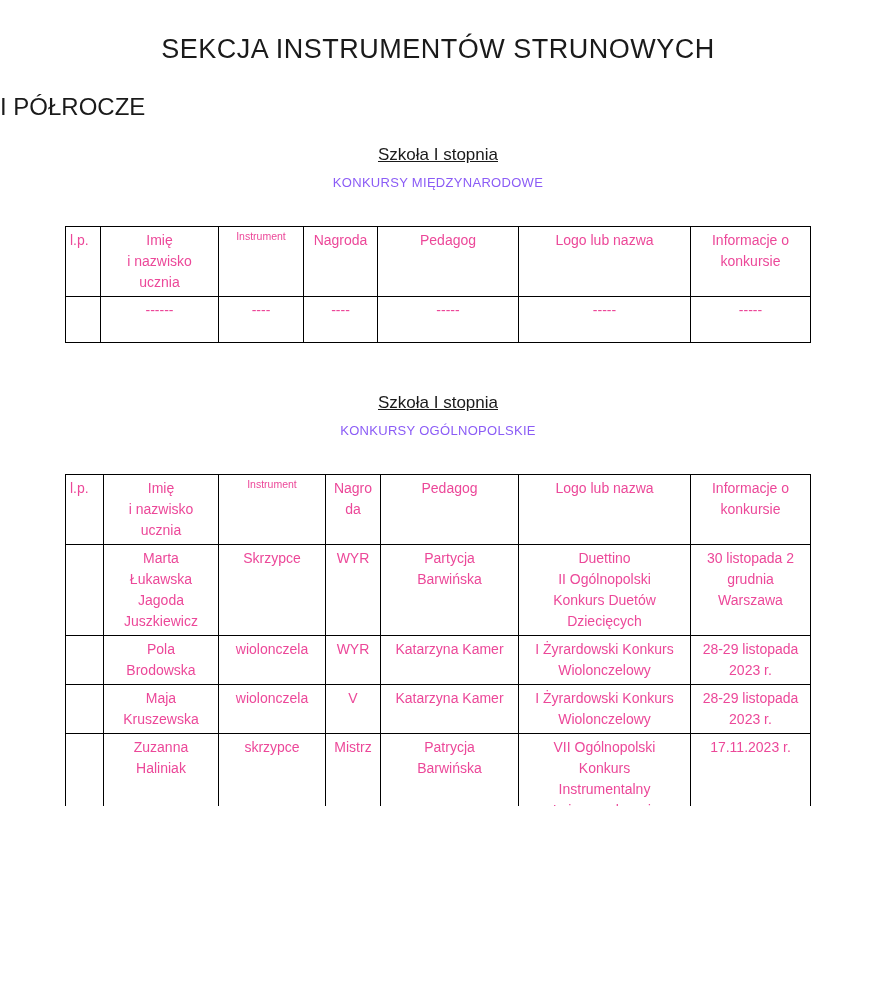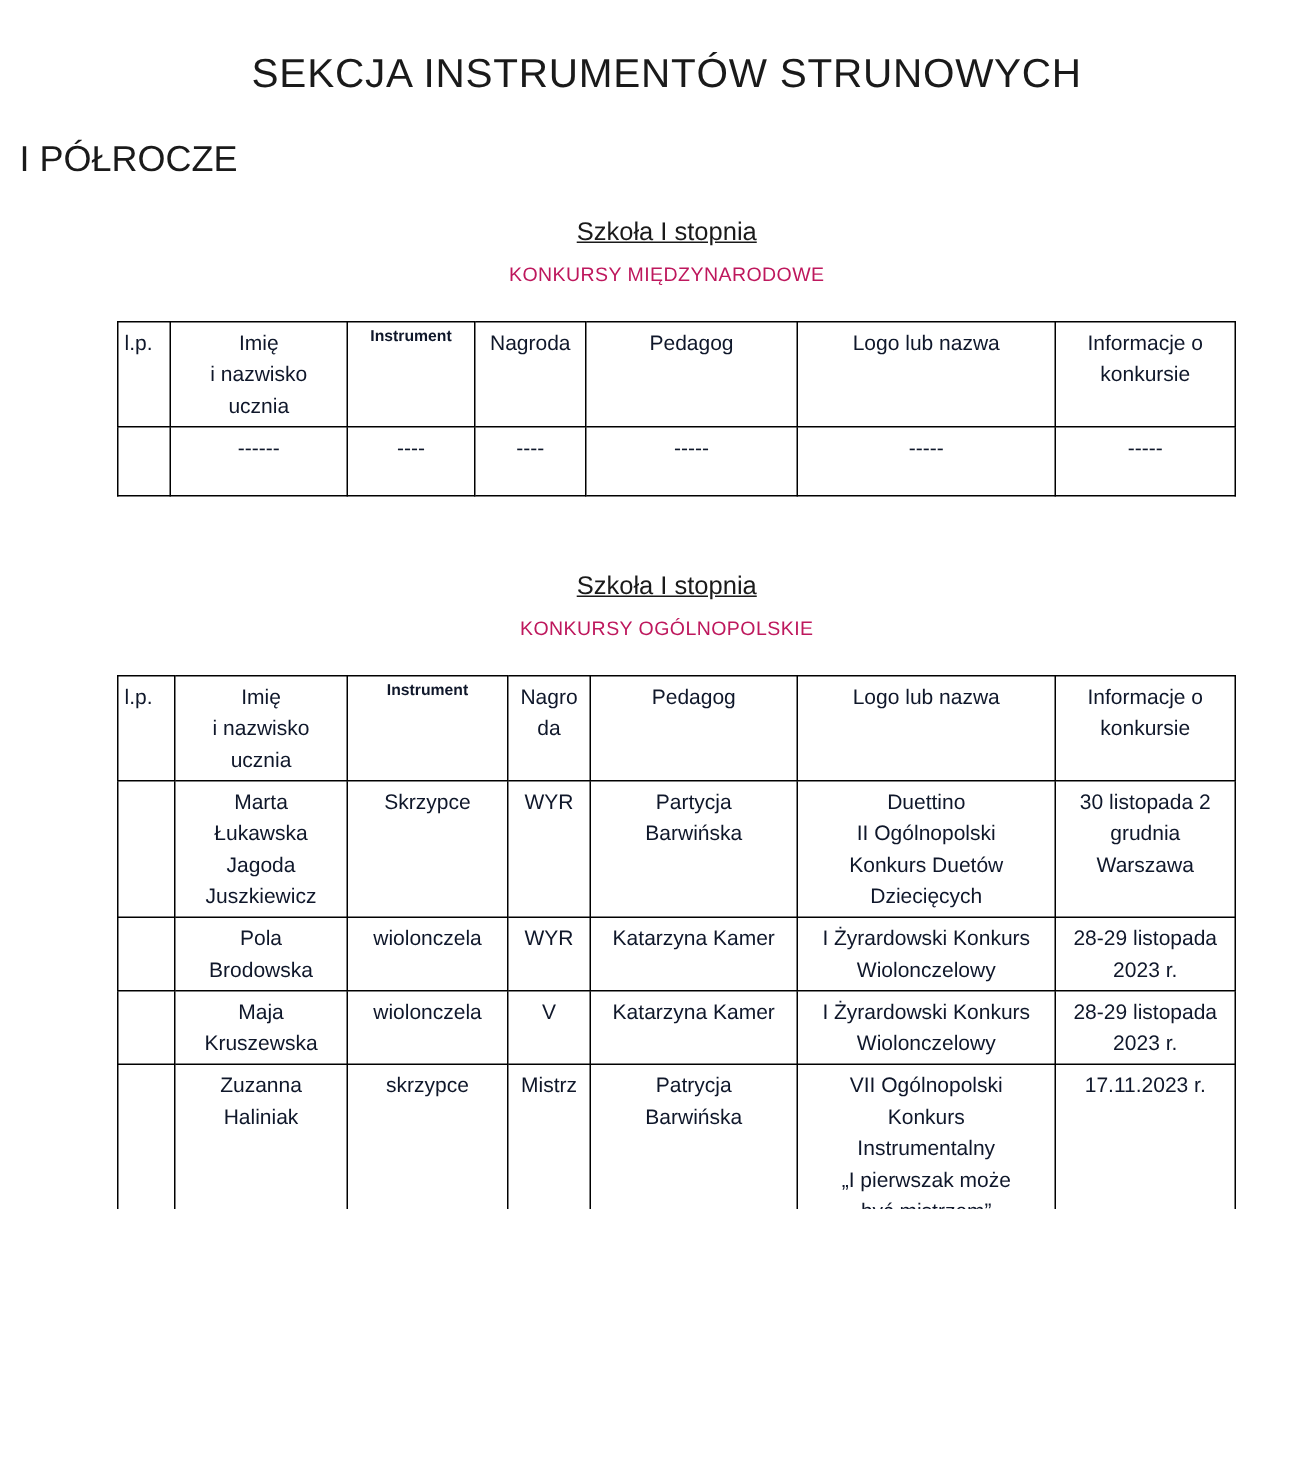--- a/index.html
+++ b/index.html
@@ -4,21 +4,20 @@
 <style>
   * { box-sizing: border-box; }
   html, body { margin: 0; padding: 0; background: #ffffff; }
   .page {
     width: 876px;
     height: 806px;
     background: #ffffff;
     font-family: "Liberation Sans", sans-serif;
     color: #1c1c1c;
     overflow: hidden;
-    padding-left: 13px;
   }
   .doc-title {
     margin: 0;
     padding-top: 34px;
     text-align: center;
     font-size: 27px;
     font-weight: 500;
     letter-spacing: 0.5px;
     color: #1a1a1a;
   }
@@ -39,43 +38,43 @@
     color: #1a1a1a;
   }
   .sec-heading.first { padding-top: 24px; }
   .sec-heading.second { padding-top: 50px; }
   .sec-subheading {
     margin: 0;
     padding-top: 10px;
     text-align: center;
     font-size: 13px;
     letter-spacing: 0.3px;
-    color: #be185d;
+    color: #8b5cf6;
   }
   table.comp-table {
     border-collapse: collapse;
     table-layout: fixed;
     width: 745px;
-    margin: 24px 0 0 65px;
+    margin: 36px 0 0 65px;
     font-size: 14px;
-    color: #0f172a;
+    color: #ec4899;
   }
   table.comp-table th,
   table.comp-table td {
     border: 1px solid #000;
     padding: 3px 4px;
     text-align: center;
     vertical-align: top;
     font-weight: 400;
     white-space: pre-line;
     line-height: 1.5;
     overflow: hidden;
   }
   table.comp-table th.lp-header { text-align: left; }
-  table.comp-table th.small-header { font-size: 10.5px; line-height: 1.3; font-weight: bold; }
+  table.comp-table th.small-header { font-size: 10.5px; line-height: 1.3; }
   tr.dash-row td { height: 46px; }
   tr.header-row-1 th { height: 70px; }
   tr.header-row-2 th { height: 68px; }
   tr.empty-row td { height: 13px; padding: 0; }
 </style>
 </head>
 <body>
 
 <div class="page">
 

